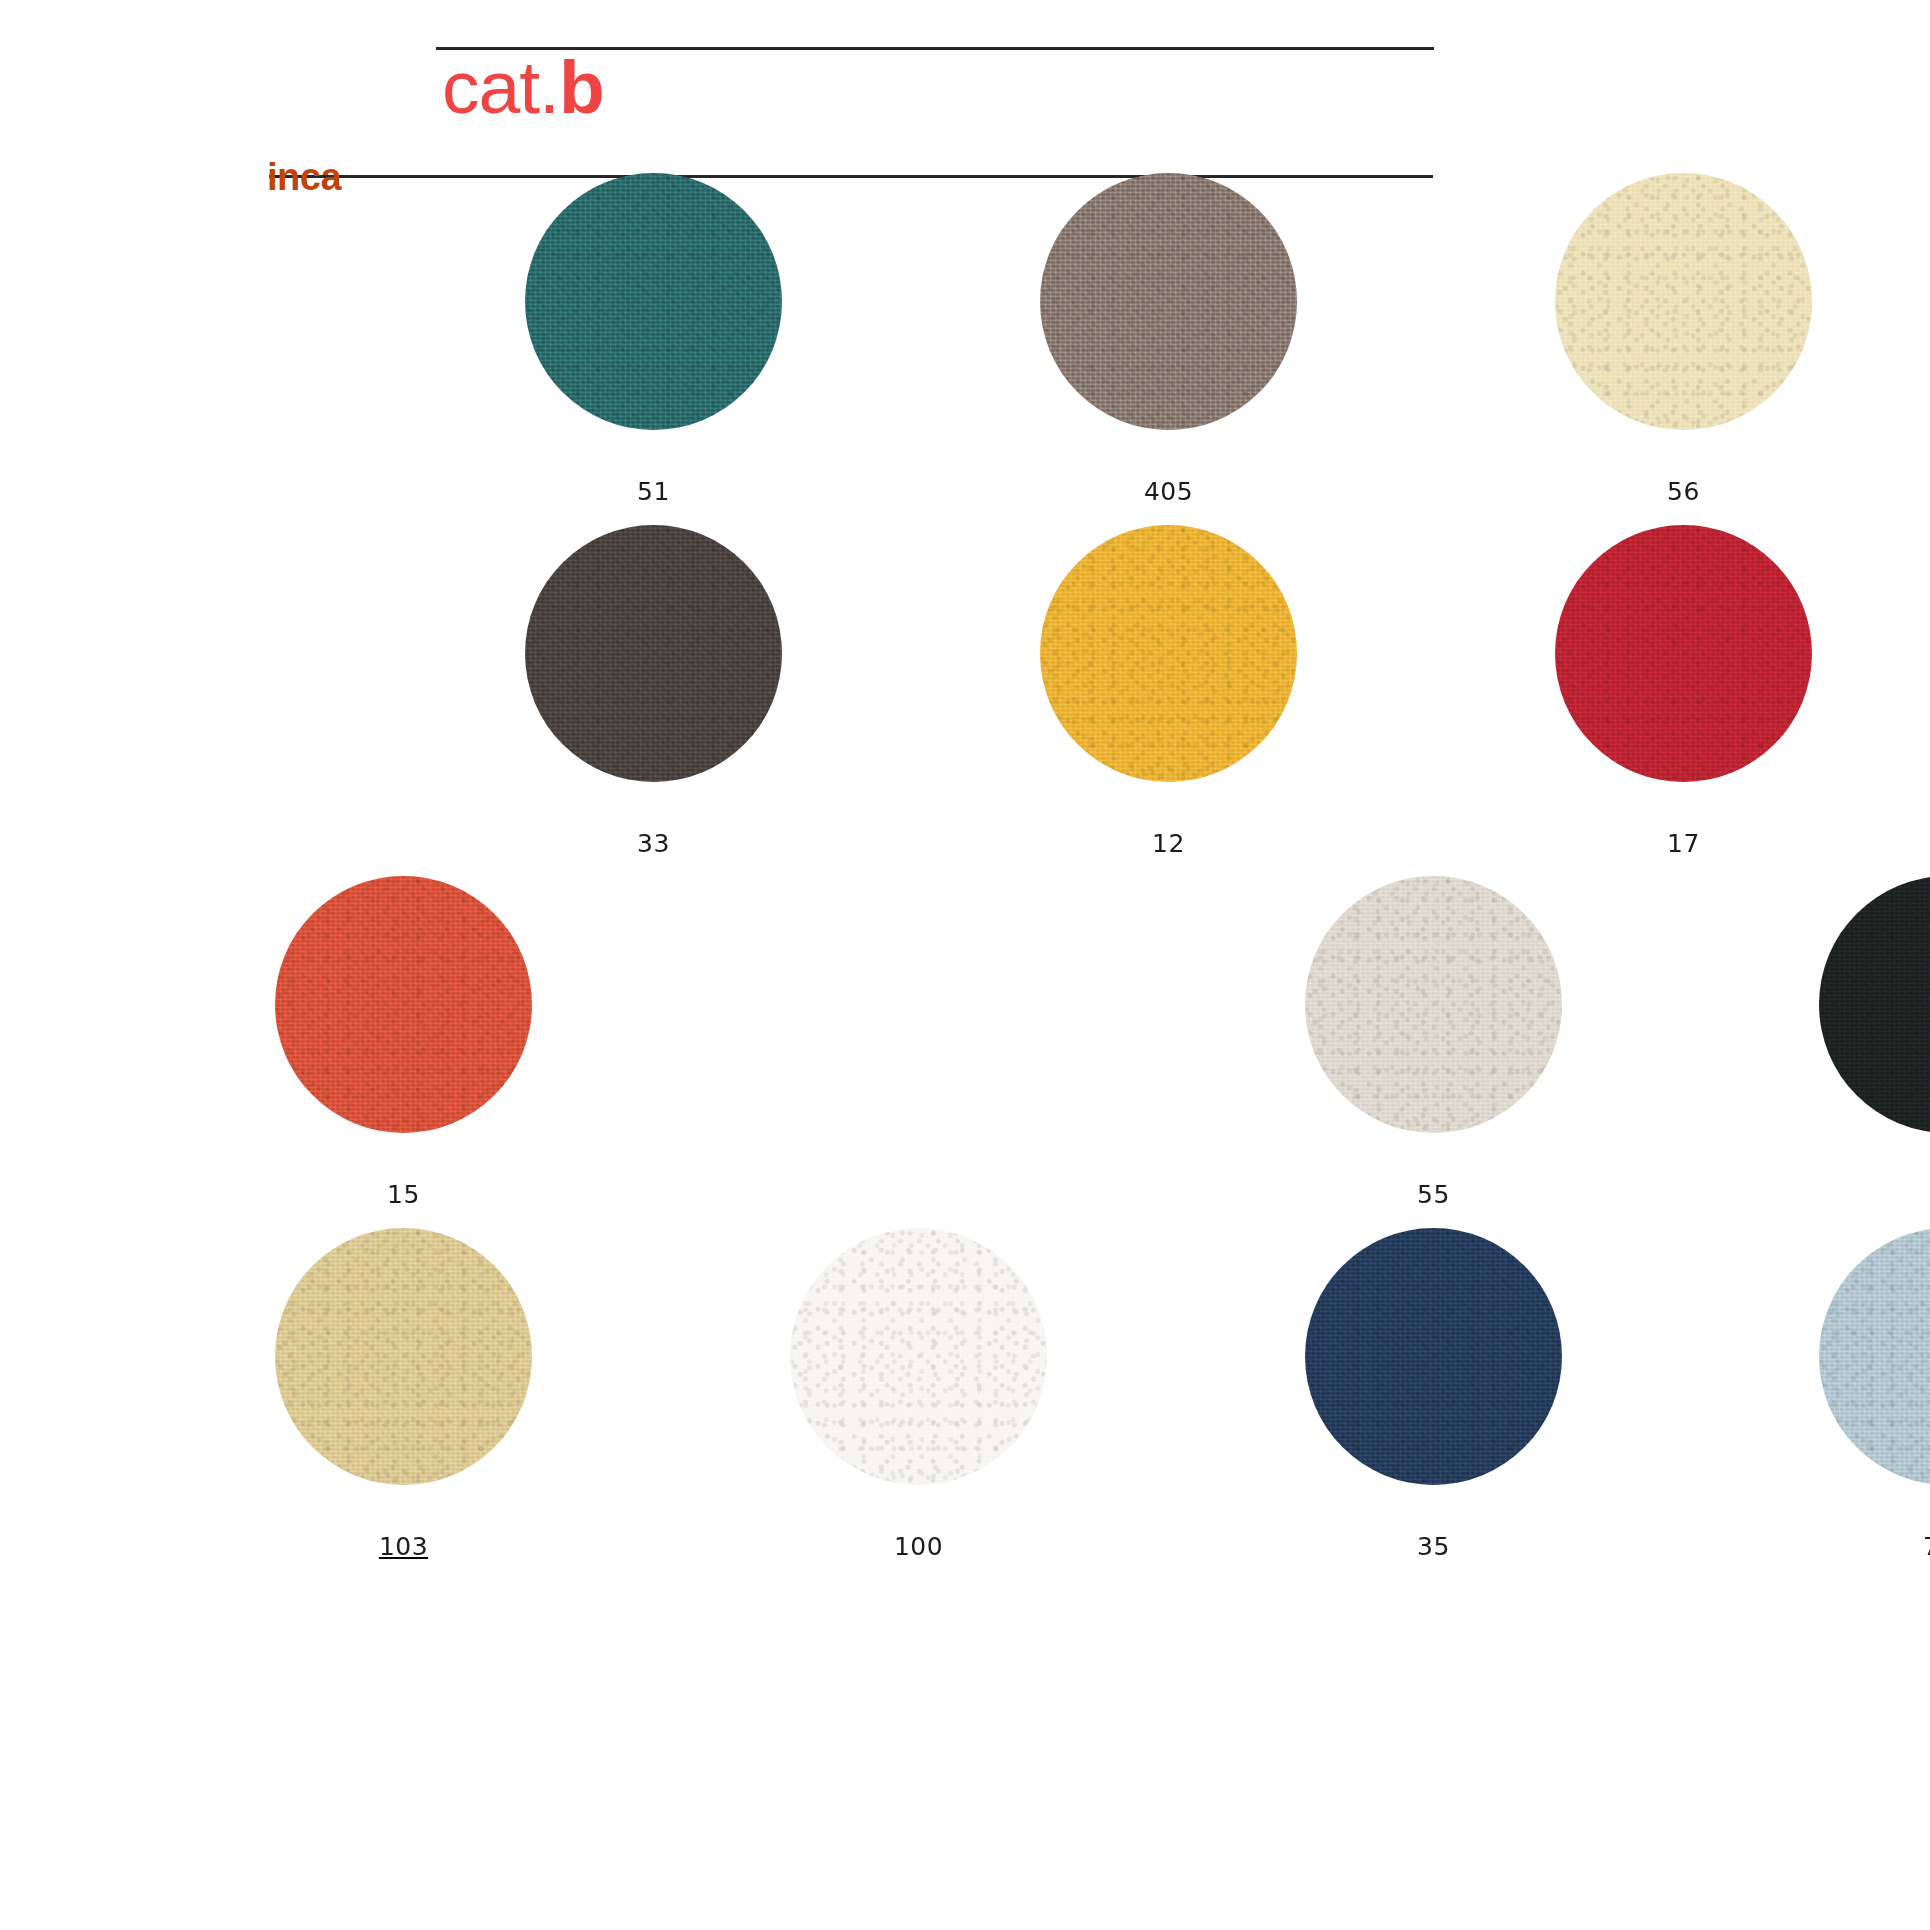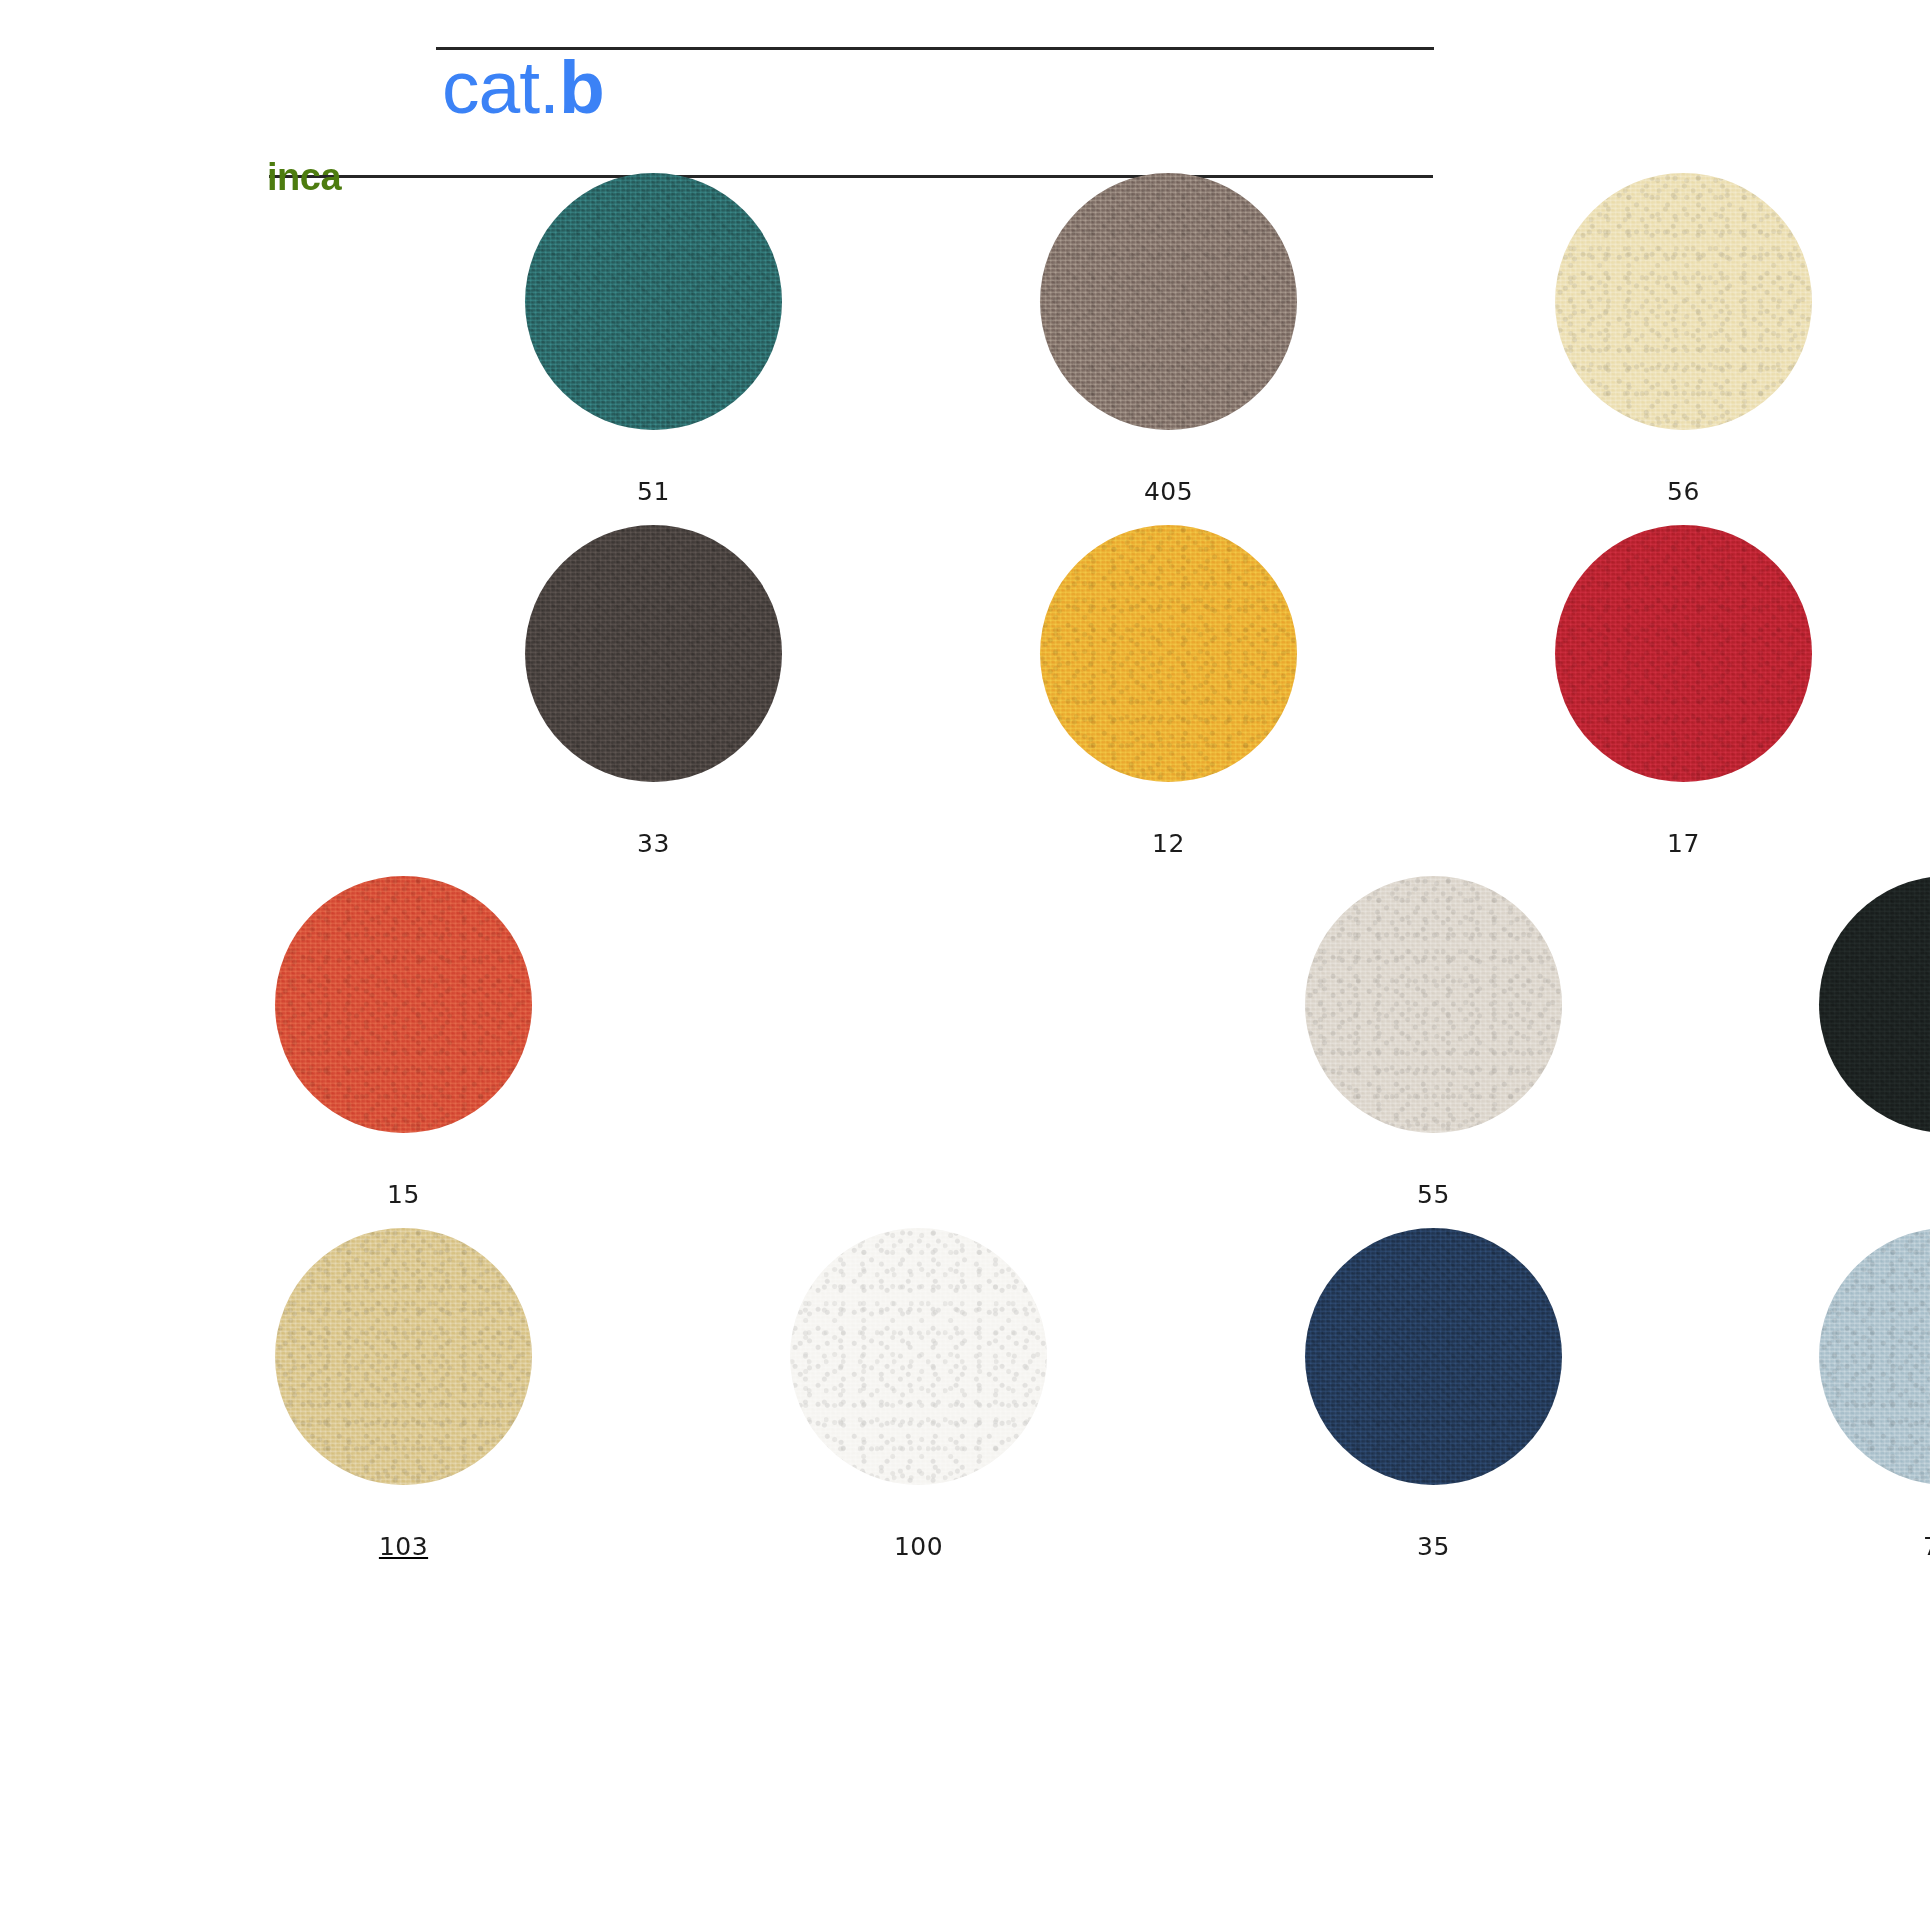--- a/index.html
+++ b/index.html
@@ -19,32 +19,32 @@
     border-top:3px solid #262626;
   }
   .rule.top{ left:436px; top:47px; width:998px; }
   .rule.bottom{ left:269px; top:175px; width:1164px; }
 
   .cat-title{
     position:absolute;
     left:442px; top:50px;
     font-size:75px;
     line-height:1;
-    color:#3b82f6;
+    color:#ef4444;
     letter-spacing:-1px;
     font-weight:400;
   }
   .cat-title .bold{ font-weight:700; }
 
   .family-name{
     position:absolute;
     left:267px; top:156px;
     font-size:38px;
     font-weight:700;
-    color:#4d7c0f;
+    color:#c2410c;
     letter-spacing:-0.5px;
   }
 
   
   .grid{
     position:absolute;
     left:0; top:0;
     width:1751px; height:1931px;
   }
   .row{

